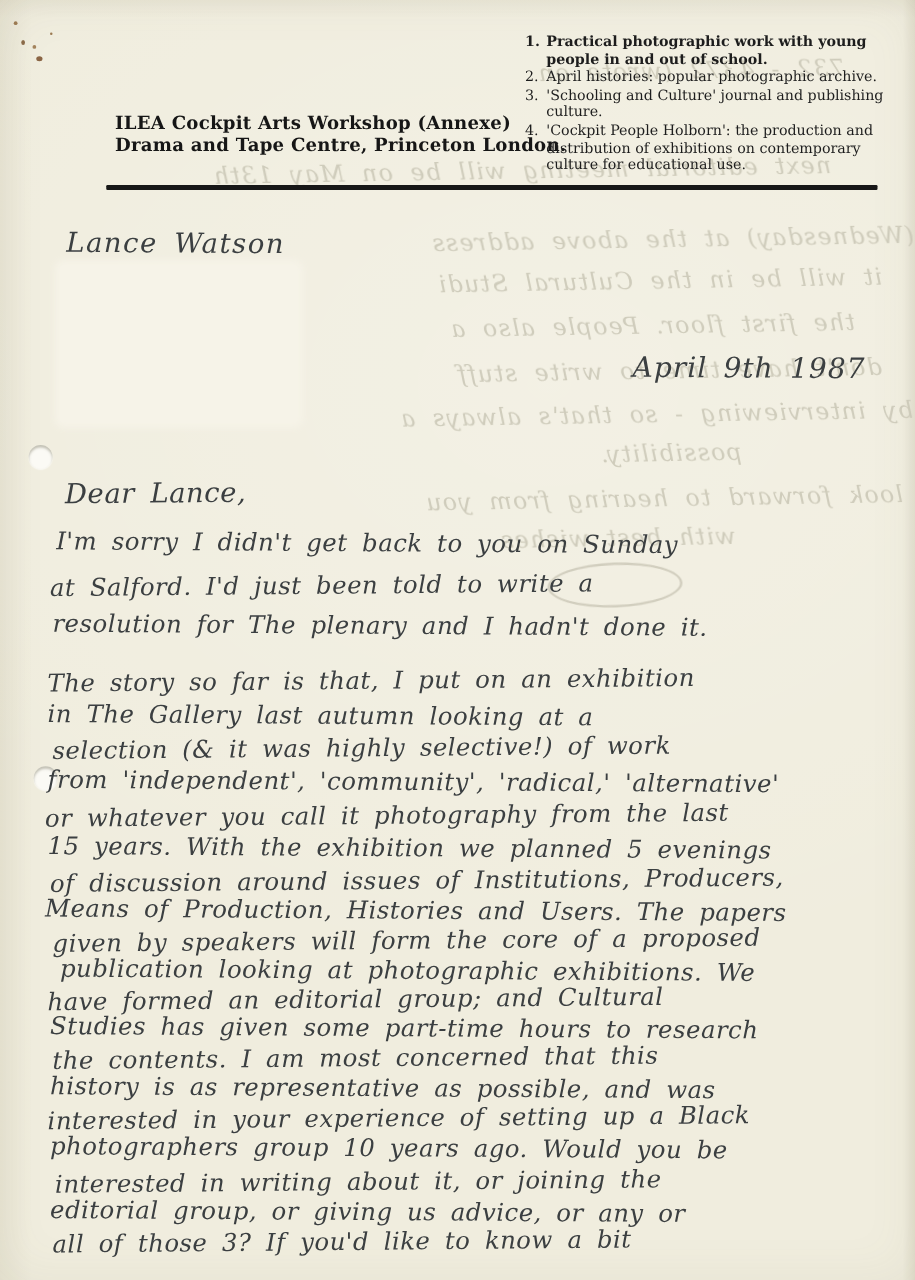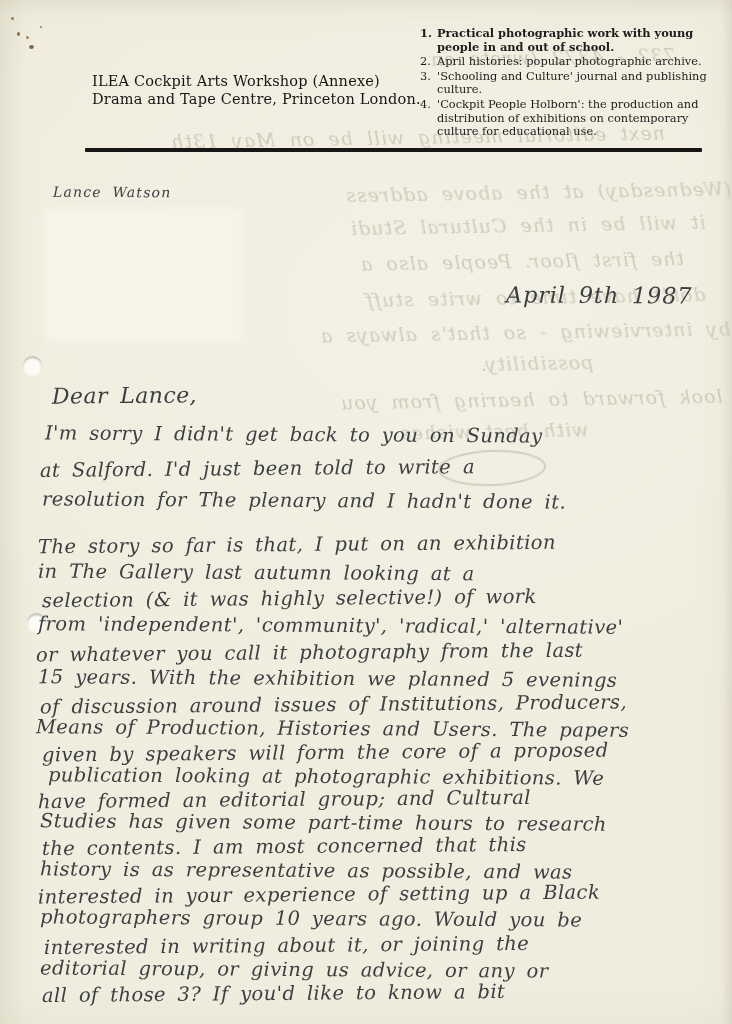--- a/index.html
+++ b/index.html
@@ -24,23 +24,23 @@
   
   .lh-title{
     position:absolute;left:92px;top:19px;
     font-family:"DejaVu Serif", serif;
     font-weight:bold;
     font-size:21.5px;
     letter-spacing:0.3px;
     color:#161616;
   }
   .lh-address{
-    position:absolute;left:92px;top:73px;
+    position:absolute;left:92px;top:90px;
     font-family:"DejaVu Serif", serif;
-    font-weight:normal;
+    font-weight:bold;
     font-size:14.5px;
     line-height:17.5px;
     color:#161616;
     letter-spacing:0.2px;
   }
   .lh-programs{
     position:absolute;left:420px;top:27px;width:302px;
     font-family:"DejaVu Serif", serif;
     font-size:11.4px;
     line-height:13.6px;
@@ -97,21 +97,21 @@
     font-style:italic;
     font-size:19.5px;
     color:#3b3f41;
     white-space:nowrap;
     letter-spacing:0.4px;
     word-spacing:5px;
     line-height:1;
   }
   .hw:nth-child(odd){transform:rotate(-0.5deg);}
   .hw:nth-child(even){transform:rotate(0.35deg);}
-  .hw-name{font-size:14px;letter-spacing:1.2px;}
+  .hw-name{font-size:22px;letter-spacing:1.2px;}
   .hw-date{font-size:22.5px;letter-spacing:0.8px;}
   .hw-salutation{font-size:22px;}
 </style>
 </head>
 <body>
 
 <div class="paper">
 
   <span class="speck" style="left:11px;top:17px;width:3px;height:3px;background:#9b7a52;"></span>
   <span class="speck" style="left:17px;top:32px;width:3px;height:4px;background:#8a6a48;"></span>

